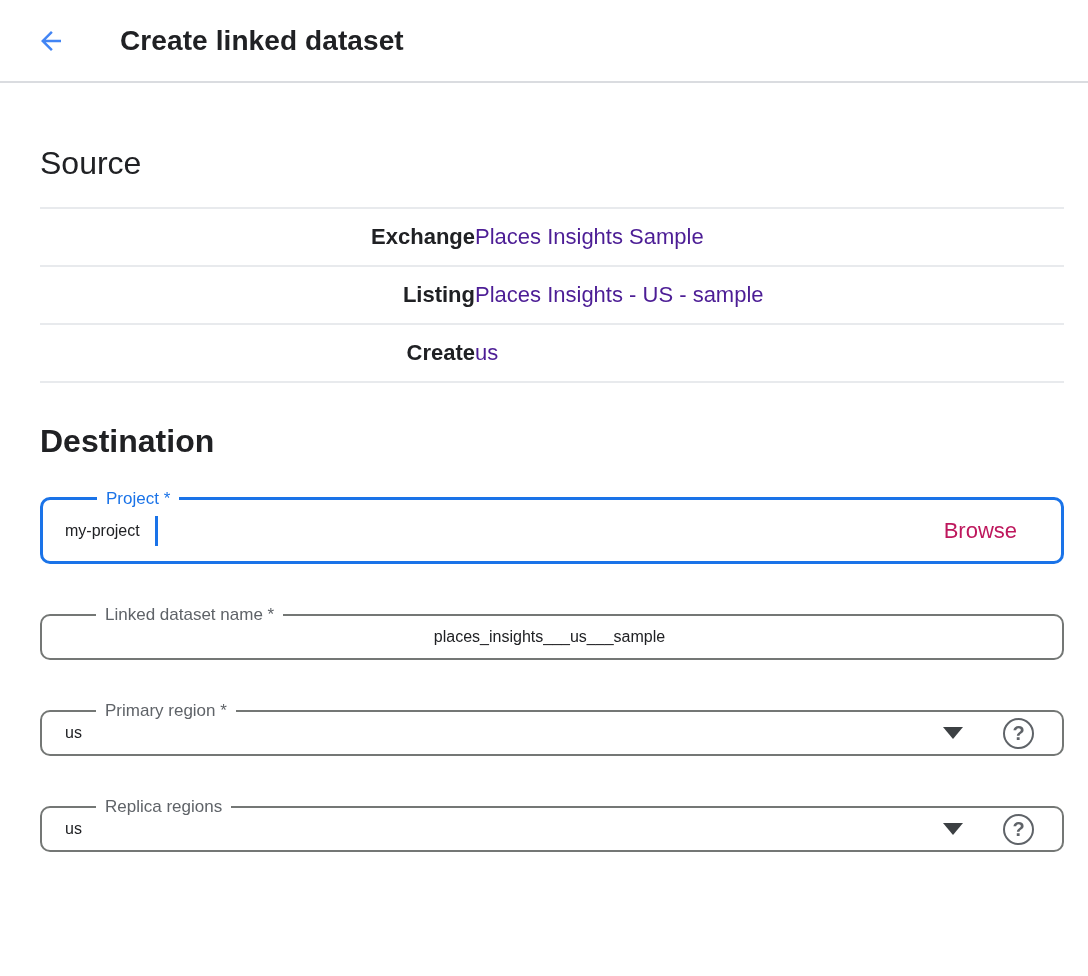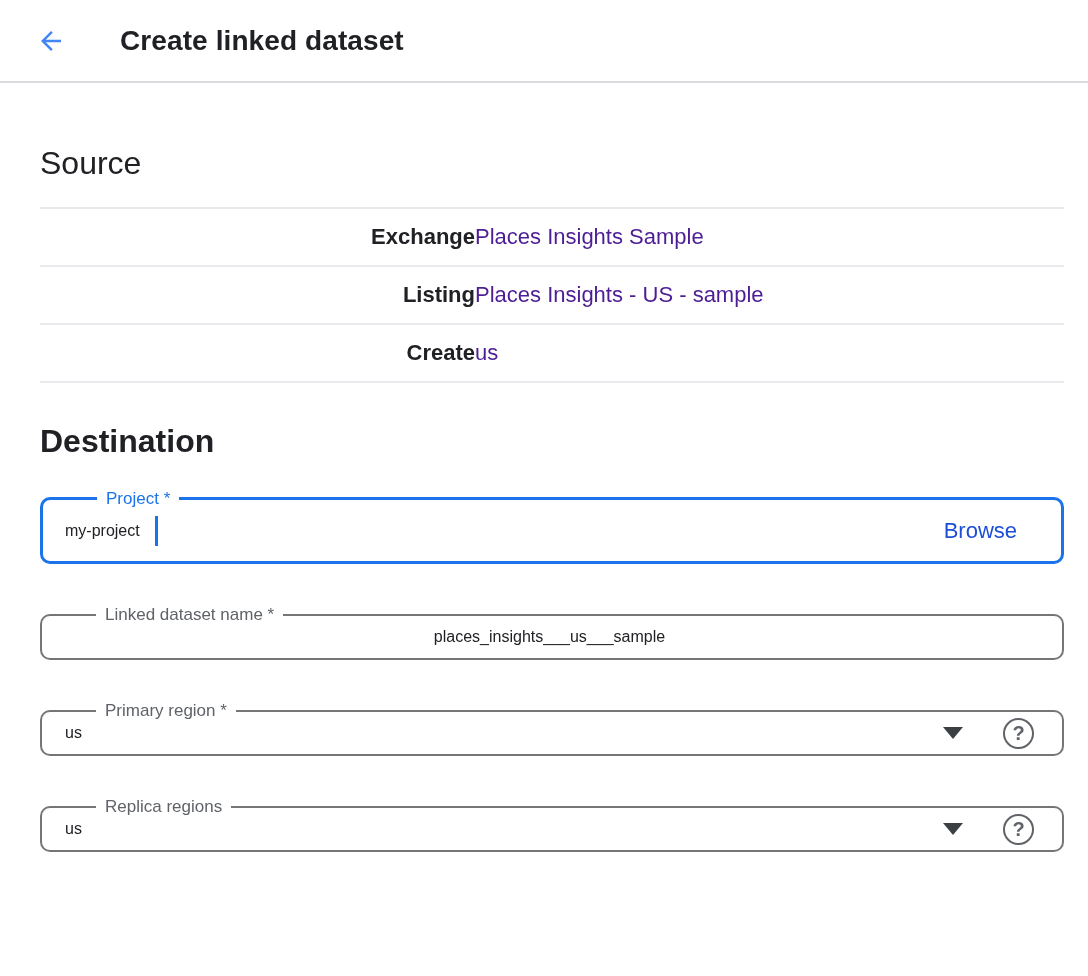--- a/index.html
+++ b/index.html
@@ -97,21 +97,21 @@
     width: 3px; height: 30px;
     margin-left: 1px;
     background: #1a73e8;
     align-self: center;
   }
   .browse-btn {
     margin-left: auto;
     background: none; border: none; cursor: pointer;
     font-family: inherit;
     font-size: 22px;
-    color: #1d4ed8;
+    color: #be185d;
     padding: 0;
   }
 
   
   .field.outlined {
     margin-top: 50px;
     height: 46px;
     border: 2px solid #747775;
     padding: 0 28px 0 23px;
     justify-content: center;

